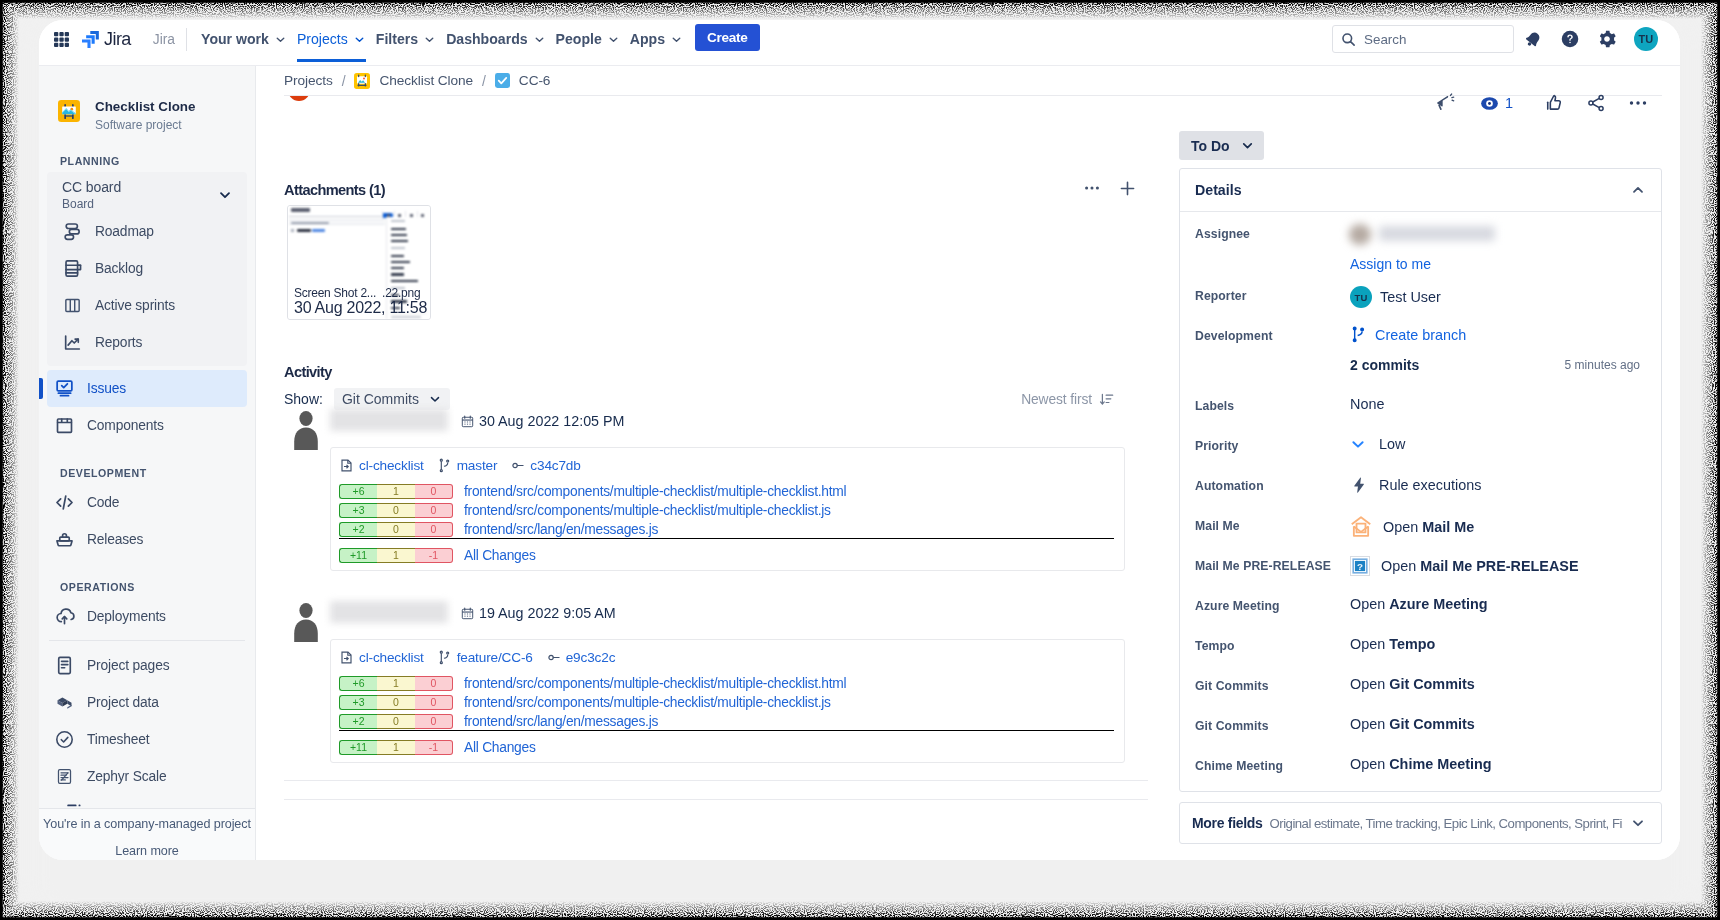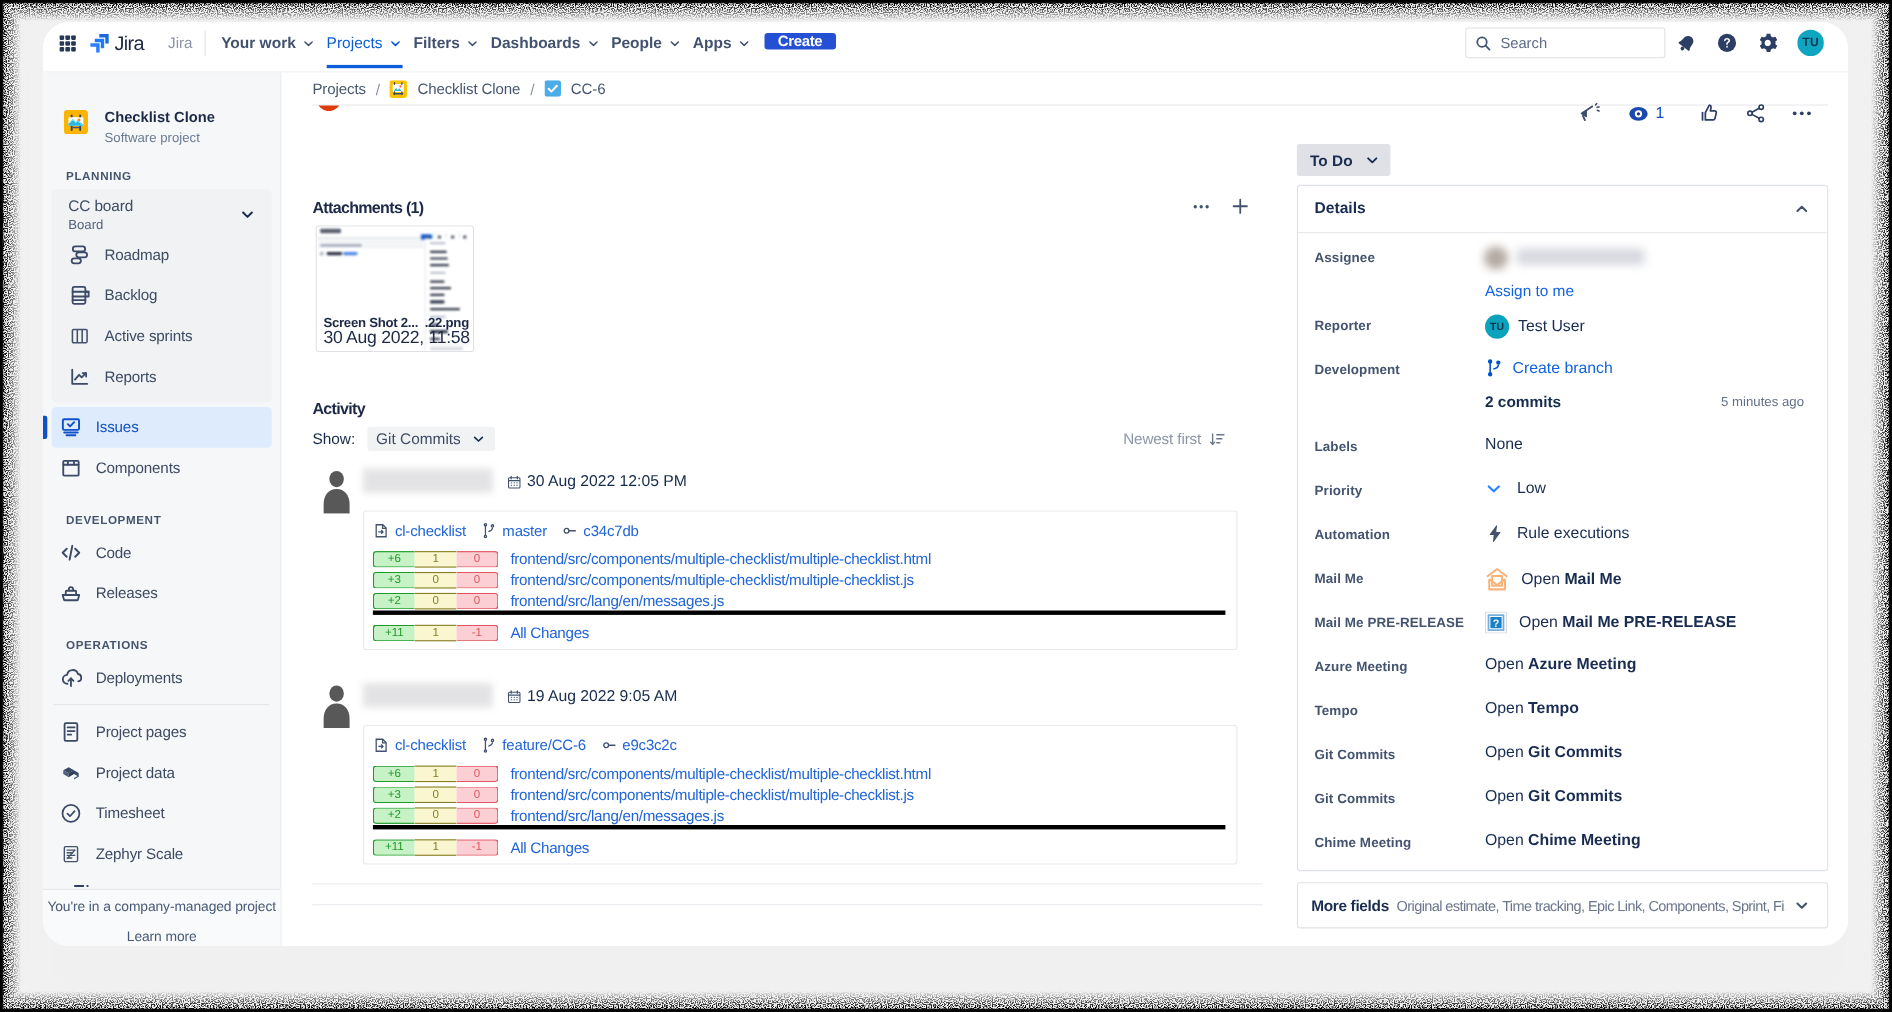--- a/index.html
+++ b/index.html
@@ -24,21 +24,21 @@
   .jiralogo{margin-left:13px;display:flex;align-items:center;gap:5px;text-decoration:none}
   .jiraword{font-size:18px;font-weight:400;color:#1d2640;letter-spacing:-.55px}
   .jiralbl{margin-left:22px;font-size:13.8px;color:#8b93a3}
   .navdiv{margin-left:11px;width:1px;height:23px;background:#dfe1e6}
   .navitems{display:flex;align-items:center;margin-left:9px;height:46px}
   .navitem{display:flex;align-items:center;gap:5px;padding:0 5px;height:46px;font-size:14.1px;
            font-weight:700;color:#42526e;position:relative;white-space:nowrap}
   .navitem.active{color:#0c5fd8;font-weight:500}
   .navitem.active::after{content:"";position:absolute;left:5px;right:5px;bottom:0;height:3px;background:#0c5fd8}
   .createbtn{margin-left:7px;background:#2451d4;color:#fff;font-size:13.6px;font-weight:700;letter-spacing:-.3px;
-             border-radius:3px;padding:0 12px;height:15px;display:flex;align-items:center;margin-bottom:3px}
+             border-radius:3px;padding:0 12px;height:27px;display:flex;align-items:center;margin-bottom:3px}
   .navright{margin-left:auto;display:flex;align-items:center;gap:0;padding-right:22px}
   
   
   .searchbox{width:182px;height:28px;margin-right:-9px;border:1px solid #dfe1e6;border-radius:3px;display:flex;
              align-items:center;gap:8px;padding:0 8px;color:#5e6c84;font-size:13.4px}
   
   
   .navic{width:18px;height:18px;margin-left:19px;display:flex;align-items:center;justify-content:center}
   .avatar{width:24px;height:24px;border-radius:50%;background:#0ea5c0;color:#17324d;font-size:11px;
           font-weight:700;display:flex;align-items:center;justify-content:center;margin-left:18px;letter-spacing:.2px}
@@ -106,50 +106,50 @@
   .ti-item b{position:absolute;left:0;top:.8px;width:3.4px;height:3.4px;border:.7px solid #9aa1b0;border-radius:.6px}
   .ti-item u{position:absolute;left:6px;top:1px;width:14px;height:3.2px;background:#2c3242;border-radius:1px}
   .ti-item s{position:absolute;left:21px;top:1px;width:13px;height:3.2px;background:#1760d8;border-radius:1px;opacity:.75}
   .ti-menu{position:absolute;right:0;top:11px;width:44px;bottom:0;background:#fff;border-left:.6px solid #e6e8ed;padding:1px 3px}
   .ti-menu .mh{height:4px;margin:1.4px 0 .6px;position:relative}
   .ti-menu .mh::after{content:"";position:absolute;left:1px;top:1px;width:14px;height:1.8px;background:#bfc4cd;border-radius:.5px}
   .ti-menu .mh2{height:5px;margin-top:2px;border-top:.6px solid #ececee;position:relative}
   .ti-menu .mh2::after{content:"";position:absolute;left:1px;top:2px;width:30px;height:2.2px;background:#c8ccd4;border-radius:1px}
   .ti-menu .mi{height:2.1px;margin:4.2px 0 4.2px 1px;background:#343c4d;border-radius:.5px}
   .thumbmeta{position:absolute;left:0;right:-30px;bottom:0;padding:2px 6px 4px;overflow:visible}
-  .thumbname{font-size:12px;font-weight:700;color:#1d2a47;white-space:nowrap;line-height:14px;letter-spacing:-.25px}
+  .thumbname{font-size:12px;font-weight:400;color:#1d2a47;white-space:nowrap;line-height:14px;letter-spacing:-.25px}
   .thumbdate{font-size:16px;color:#1d2a47;margin-top:1px;line-height:14px;letter-spacing:-.25px}
 
   
   .activity{margin-top:44px}
   .showrow{display:flex;align-items:center;margin-top:8px;height:22px}
   .showlbl{font-size:14px;color:#172b4d}
   .showsel{margin-left:11px;height:22px;background:#f1f2f4;border-radius:3px;display:flex;align-items:center;
            gap:9px;padding:0 8px;font-size:14px;color:#3e4b63;font-weight:400}
   .sortbtn{margin-left:auto;display:flex;align-items:center;gap:7px;font-size:13.8px;color:#8c96a7;padding-right:54px;letter-spacing:-.1px}
 
-  .commit{display:flex;margin-top:17px}
+  .commit{display:flex;}
   .commit+.commit{margin-top:31px}
   .cavatar{width:26px;height:40px;flex:none;margin-top:0px;margin-left:9px;overflow:hidden}
   .cbody{margin-left:11px;flex:1}
   .chead{display:flex;align-items:center;gap:0;height:22px}
   .cname{width:118px;height:22px;border-radius:1px;background:#e3e3e5;filter:blur(3.5px);margin-top:-2px}
   .cdate{margin-left:13px;display:flex;align-items:center;gap:5px;font-size:14.3px;color:#172b4d}
   .cbox{width:795px;margin-top:15px;border:1px solid #e8e9ec;border-radius:3px;padding:10px 10px 7px 8px}
   .crepo{display:flex;align-items:center;gap:0;font-size:13.6px;color:#2165d6;letter-spacing:-.15px}
   .crepo .it{display:flex;align-items:center;gap:5px;margin-right:13px}
   .cfile{display:flex;align-items:center;margin-top:4px}
   .cfile.f0{margin-top:11px}
   .stat{display:flex;height:15px;overflow:visible;font-size:10.5px;width:114px;flex:none;line-height:1}
   .stat div{display:flex;align-items:center;justify-content:center;width:38px;height:15px}
   .st-a{background:#c6f2c6;color:#1f9a28;border:1px solid #1f9a28;border-right:none;border-radius:3px 0 0 3px}
   .st-m{background:#faf7d0;color:#857c25;border:1px solid #857c25;border-left:none;border-right:none}
   .st-d{background:#fbcfd3;color:#e05562;border:1px solid #e05562;border-left:none;border-radius:0 3px 3px 0}
   .fname{margin-left:11px;font-size:13.8px;color:#2165d6;letter-spacing:-.26px}
-  .ctotal{margin-top:1px;padding-top:9px;border-top:4px solid #000000;display:flex;align-items:center}
+  .ctotal{margin-top:1px;padding-top:9px;border-top:1px solid #000000;display:flex;align-items:center}
   .seprule{height:1px;background:#e9eaee;margin-top:17px;margin-right:20px}
 
   
   .actionbar{position:absolute;right:18px;top:22px;display:flex;align-items:center;justify-content:flex-end;height:30px}
   .actbtn{width:22px;height:22px;display:flex;align-items:center;justify-content:center;margin-left:20px}
   .watchwrap{display:flex;align-items:center;gap:6px;margin-left:24px;margin-right:10px}
   .watchnum{font-size:14.5px;color:#1151c7}
   .statuspill{margin-top:65px;display:inline-flex;align-items:center;gap:10px;background:#dfe1e6;
               border-radius:3px;height:29px;padding:0 9px 0 12px;font-size:14px;font-weight:700;color:#192c51}
   .panel{margin-top:8px;border:1px solid #dfe2e8;border-radius:3px;width:483px;background:#fff}

